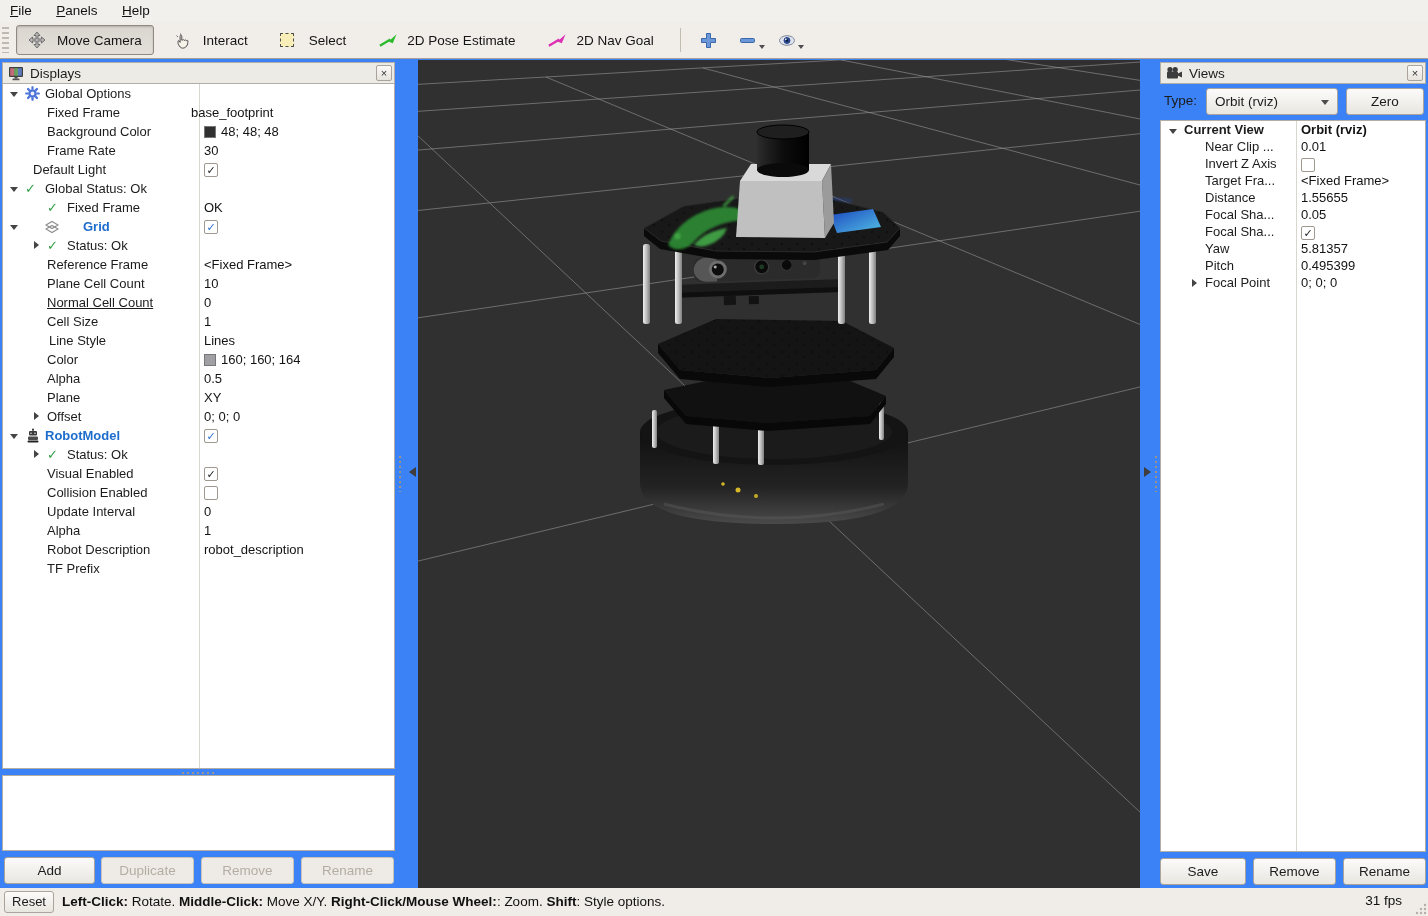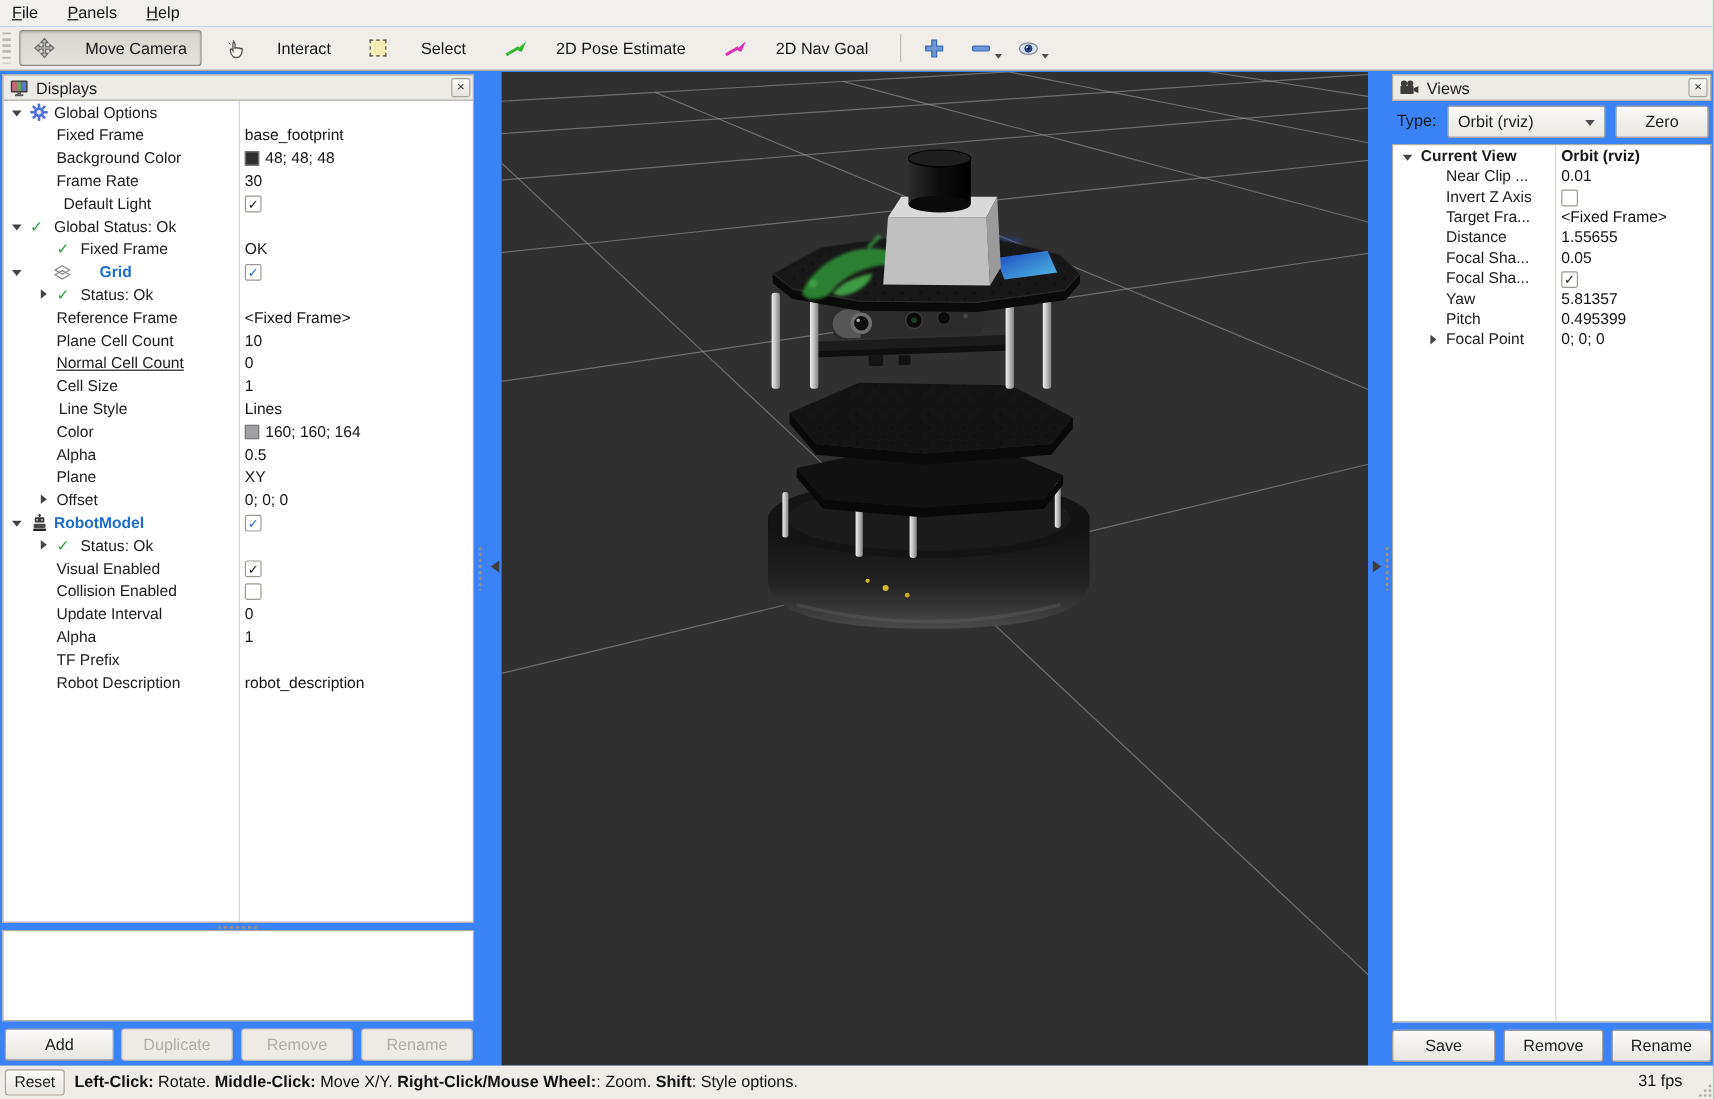--- a/index.html
+++ b/index.html
@@ -11,21 +11,21 @@
   #menubar { position:absolute; left:0; top:0; width:100%; height:22px; background:#f2f0ed; }
   .menu-item { display:inline-block; padding:3px 10px 2px 10px; font-size:13.5px; color:#111; cursor:default; }
   .menu-item .mn { text-decoration:underline; }
 
   
   #toolbar { position:absolute; left:0; top:22px; width:100%; height:37px; background:#f1eeea;
              border-bottom:1px solid #a69f95; display:flex; align-items:center; }
   .tb-handle { width:7px; height:26px; margin:0 3px 0 2px;
                background:repeating-linear-gradient(#a8a299 0 2px, transparent 2px 5px);
                background-size:2px 100%; background-position:0 0, 4px 0; background-repeat:repeat-x; opacity:.7; }
-  .tbtn { display:inline-flex; align-items:center; gap:23px; padding:5px 11px; margin:0 4px;
+  .tbtn { display:inline-flex; align-items:center; gap:9px; padding:5px 11px; margin:0 4px;
           font-size:13.5px; color:#151515; border:1px solid transparent; border-radius:3px; }
   .tbtn.active { background:linear-gradient(#d9d5cf,#e3dfd9); border:1px solid #918a80;
                  box-shadow:inset 0 1px 2px rgba(0,0,0,.18); }
   .tb-sep { width:1px; height:24px; background:#c3bcb1; margin:0 10px; }
   .tb-ico { position:relative; display:inline-flex; align-items:center; justify-content:center;
             width:26px; height:26px; margin:0 5px; }
   .tb-caret { position:absolute; right:-4px; bottom:1px; width:0; height:0;
               border:3.5px solid transparent; border-top:4.5px solid #4d4d4d; }
   .sel-ico { width:14px; height:14px; background:#f8eeb7; border:1.6px dashed #4e4e4e; }
 
@@ -206,39 +206,39 @@
                 </svg>
               </span>
               <span class="lbl">Global Options</span>
             </div>
           </div>
           <div class="trow" style="height: 19px; line-height: 19px;">
             <div class="labwrap" style="padding-left: 26px;">
               <span class="arr"></span>
               <span class="lbl">Fixed Frame</span>
             </div>
-            <span class="val" style="left: 201px;">base_footprint</span>
+            <span class="val" style="left: 188px;">base_footprint</span>
           </div>
           <div class="trow" style="height: 19px; line-height: 19px;">
             <div class="labwrap" style="padding-left: 26px;">
               <span class="arr"></span>
               <span class="lbl">Background Color</span>
             </div>
             <div class="swatch" style="left: 201px; background: rgb(48, 48, 48);"></div>
             <span class="val" style="left: 218px;">48; 48; 48</span>
           </div>
           <div class="trow" style="height: 19px; line-height: 19px;">
             <div class="labwrap" style="padding-left: 26px;">
               <span class="arr"></span>
               <span class="lbl">Frame Rate</span>
             </div>
             <span class="val" style="left: 201px;">30</span>
           </div>
           <div class="trow" style="height: 19px; line-height: 19px;">
-            <div class="labwrap" style="padding-left: 32px;">
+            <div class="labwrap" style="padding-left: 12px;">
               <span class="arr"></span>
               <span class="lbl">Default Light</span>
             </div>
             <div class="cb dark" style="left: 201px;">✓</div>
           </div>
           <div class="trow" style="height: 19px; line-height: 19px;">
             <div class="labwrap" style="padding-left: 4px;">
               <span class="arr down"></span>
               <span class="ticon">
                 <span class="greenck">✓</span>
@@ -393,29 +393,29 @@
           <div class="trow" style="height: 19px; line-height: 19px;">
             <div class="labwrap" style="padding-left: 26px;">
               <span class="arr"></span>
               <span class="lbl">Alpha</span>
             </div>
             <span class="val" style="left: 201px;">1</span>
           </div>
           <div class="trow" style="height: 19px; line-height: 19px;">
             <div class="labwrap" style="padding-left: 26px;">
               <span class="arr"></span>
+              <span class="lbl">Robot Description</span>
+            </div>
+            <span class="val" style="left: 201px;">robot_description</span>
+          </div>
+          <div class="trow" style="height: 19px; line-height: 19px;">
+            <div class="labwrap" style="padding-left: 26px;">
+              <span class="arr"></span>
               <span class="lbl">TF Prefix</span>
             </div>
-          </div>
-          <div class="trow" style="height: 19px; line-height: 19px;">
-            <div class="labwrap" style="padding-left: 26px;">
-              <span class="arr"></span>
-              <span class="lbl">Robot Description</span>
-            </div>
-            <span class="val" style="left: 201px;">robot_description</span>
           </div>
         </div>
     </div>
     <div class="dots-h" style="left:180px; top:710px;"></div>
     <div class="white-box" style="left:0; top:713px; width:393px; height:76px;"></div>
     <div id="displays-buttons">
         <div class="btn" style="left: 2px; top: 795px; width: 91px; position: absolute;">Add</div>
         <div class="btn disabled" style="left: 99px; top: 795px; width: 93px; position: absolute;">Duplicate</div>
         <div class="btn disabled" style="left: 199px; top: 795px; width: 93px; position: absolute;">Remove</div>
         <div class="btn disabled" style="left: 299px; top: 795px; width: 93px; position: absolute;">Rename</div>

